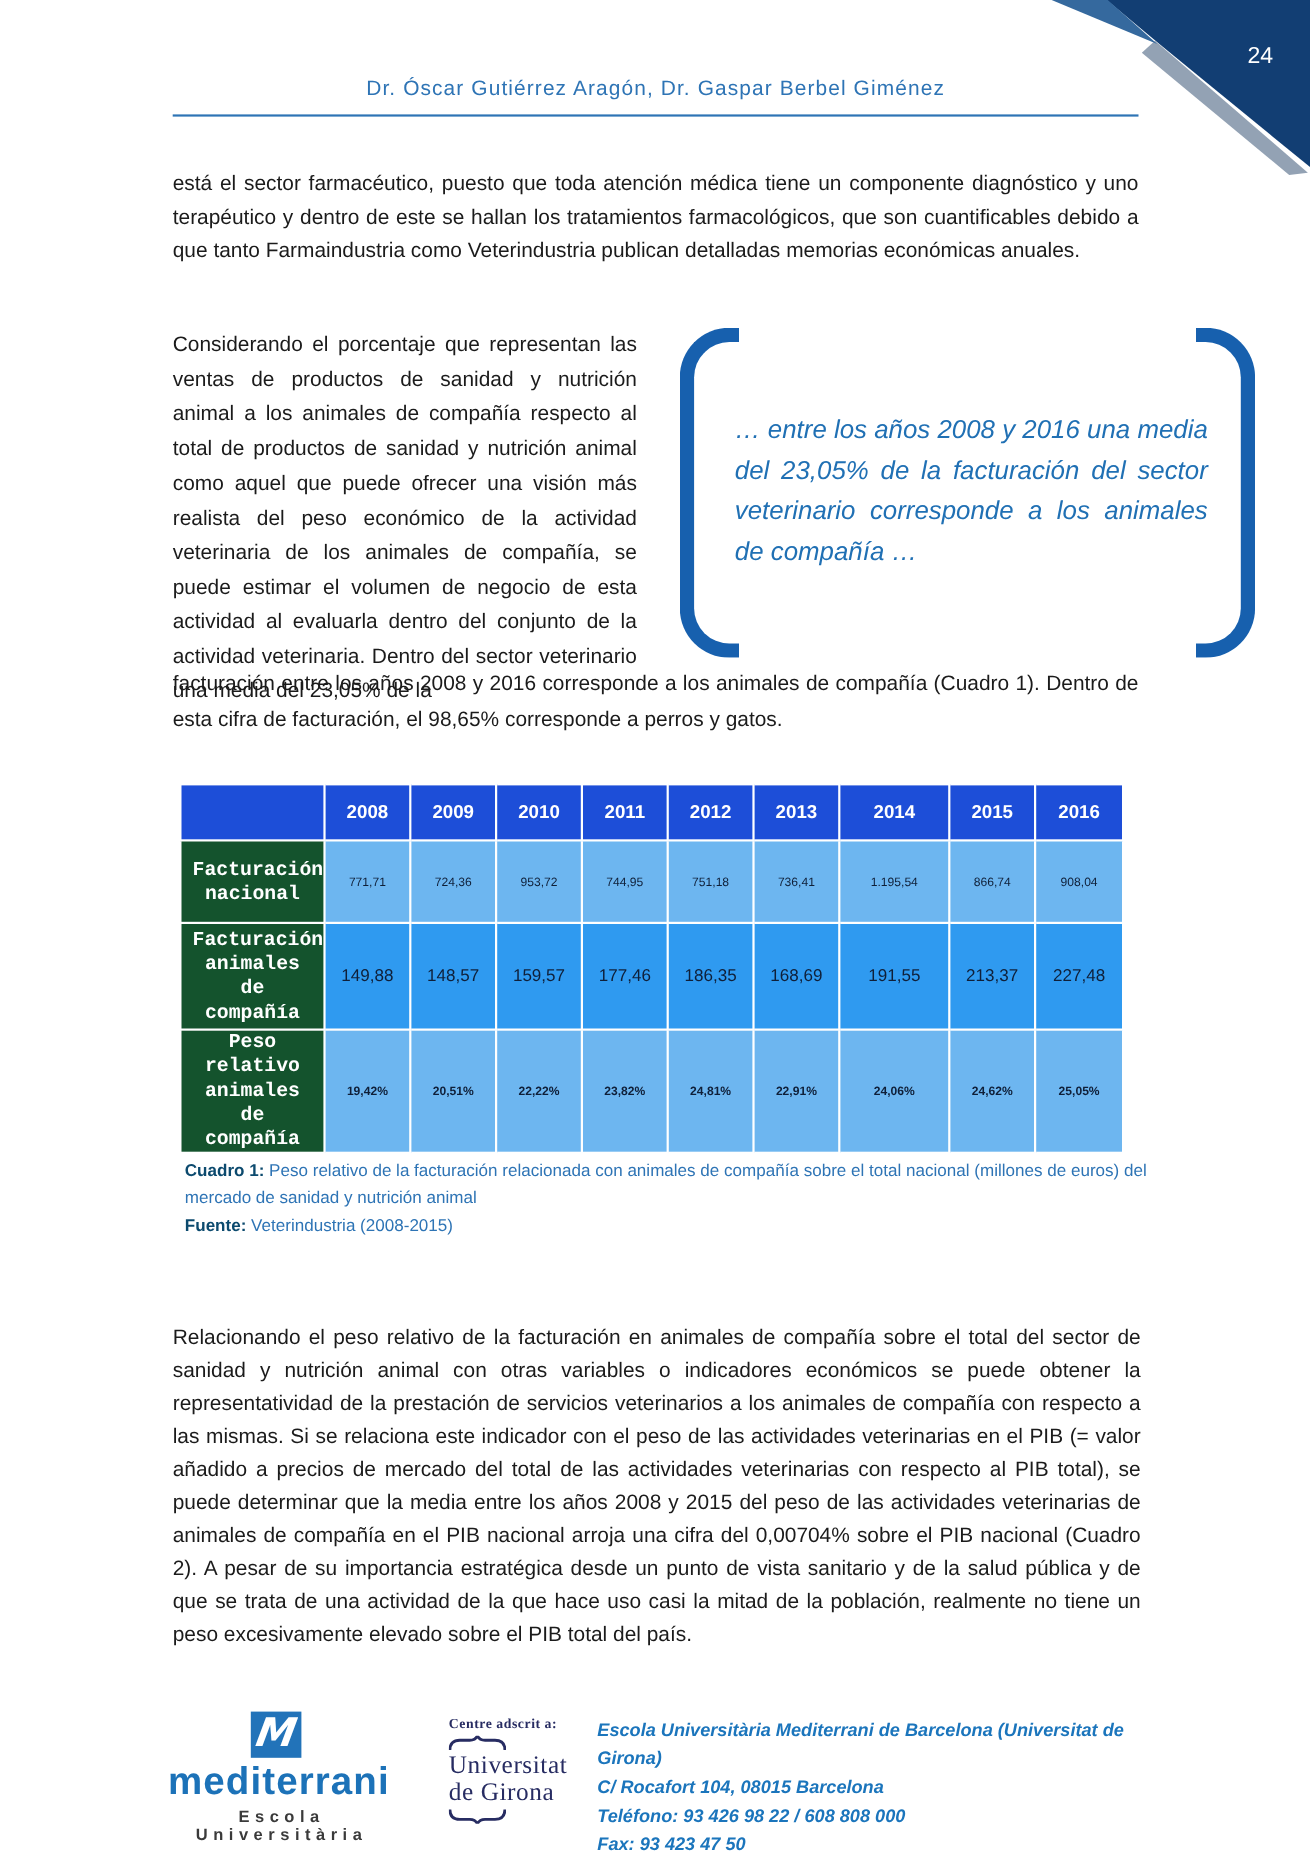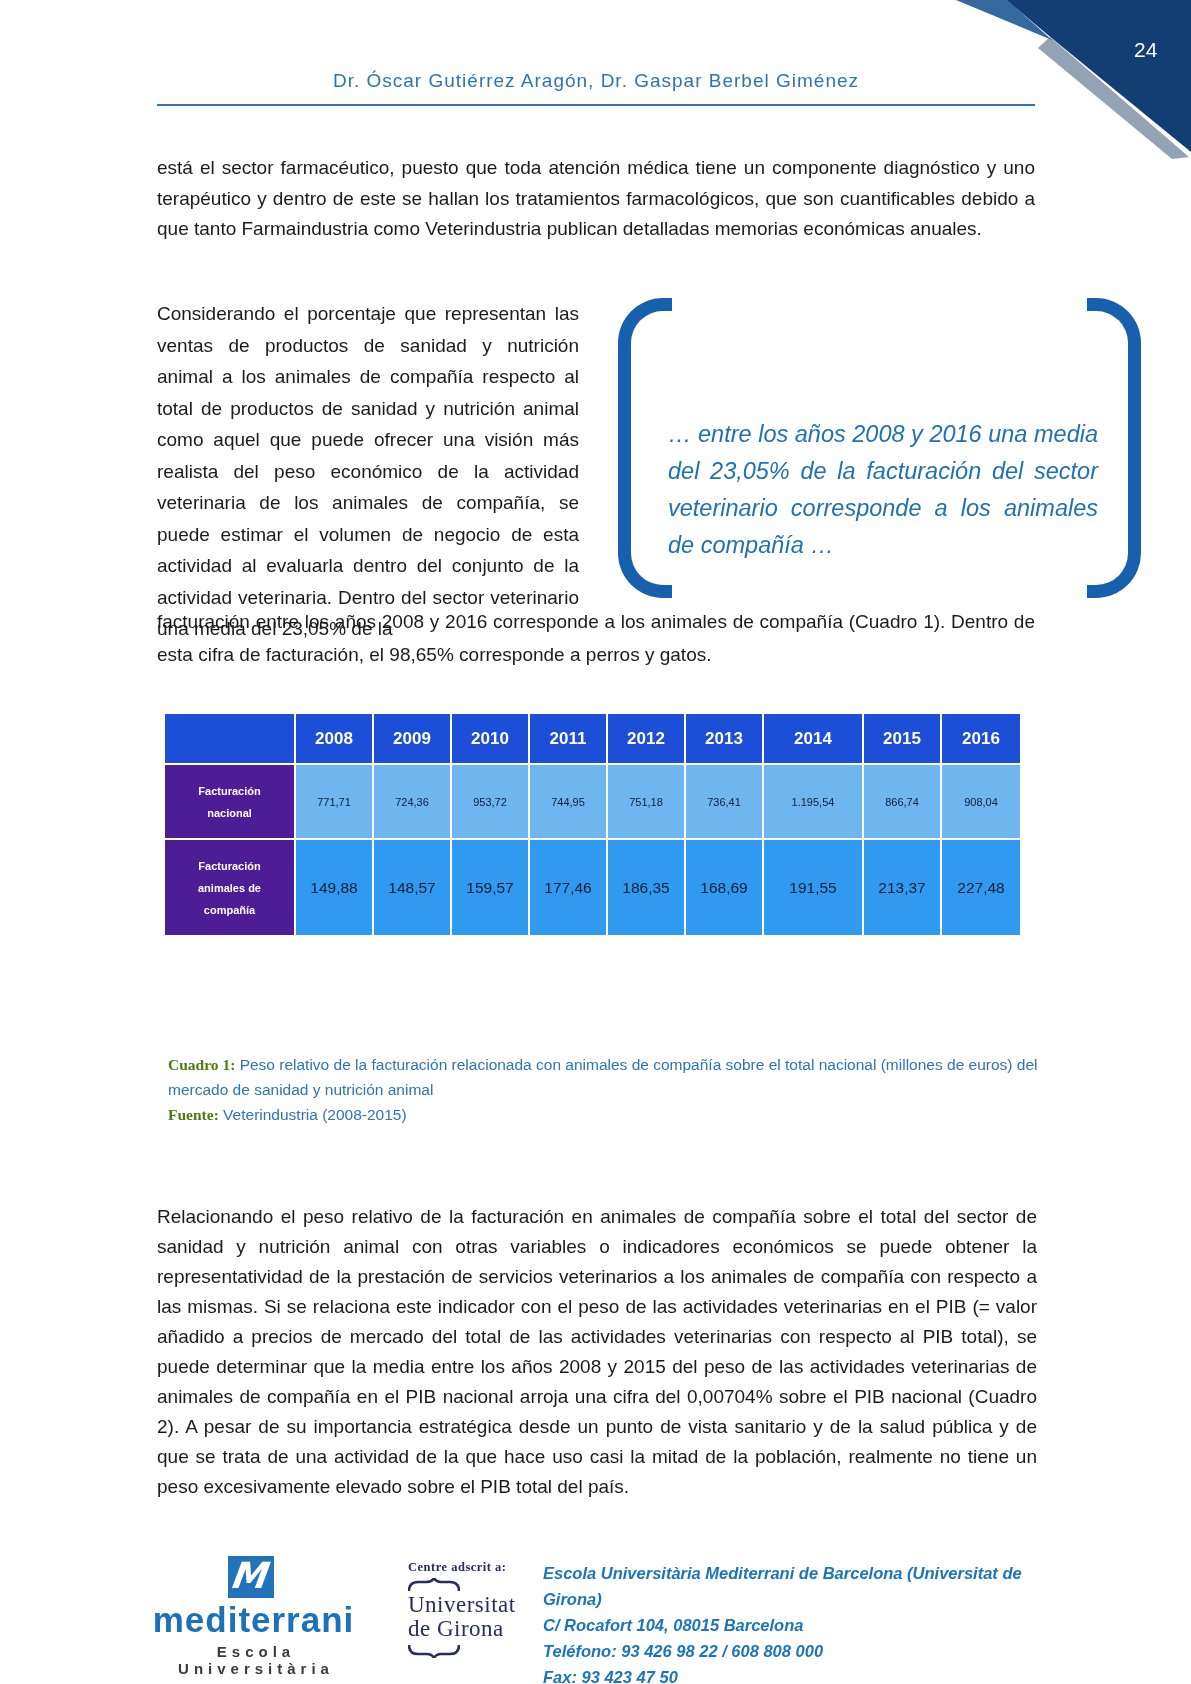--- a/index.html
+++ b/index.html
@@ -34,41 +34,41 @@
     border-radius:45px 0 0 45px;
   }
   .bracket-right{
     left:1087px;
     border-right:13px solid #1760AE;border-top:13px solid #1760AE;border-bottom:13px solid #1760AE;
     border-radius:0 45px 45px 0;
   }
   .pullquote{
     position:absolute;top:372px;left:668px;width:430px;
     color:#2070B4;font-size:23.5px;line-height:37px;
-    font-style:italic;text-align:justify;margin-top:44px;
+    font-style:italic;text-align:justify;
   }
   
   .cuadro{position:absolute;top:712px;left:163px;}
   table{border-collapse:collapse;table-layout:fixed;width:857px;}
   th,td{border:2px solid #ffffff;text-align:center;vertical-align:middle;padding:0;}
   thead tr{height:51px;}
   tr.r1{height:75px;}
   tr.r2{height:97px;}
   tr.r3{height:97px;}
   .hdr{background:#1d4ed8;color:#ffffff;font-weight:bold;font-size:17px;}
-  th.rowlabel{background:#4c1d95;color:#ffffff;font-weight:bold;font-size:11px;padding:0 10px;line-height:22px;}
+  th.rowlabel{background:#14532d;color:#ffffff;font-weight:bold;font-size:18px;padding:0 10px;line-height:22px;font-family:Liberation Mono, monospace;}
   td.light{background:#6DB6F0;color:#0f1f38;font-size:11px;}
   td.medium{background:#2F9AF0;color:#0f1f38;font-size:15.5px;}
   tr.r3 td{font-weight:bold;}
   
   .caption{
     position:absolute;top:1052px;left:168px;width:875px;
     color:#2E74B5;font-size:15.5px;line-height:25px;text-align:left;
   }
-  .caption b{color:#4d7c0f;font-family:Liberation Serif, serif;}
+  .caption b{color:#0c4a6e;}
   
   .med-square{
     position:absolute;top:1556px;left:228px;width:46px;height:42px;background:#2273B9;
     color:#ffffff;font-size:36px;font-weight:bold;font-style:italic;
     font-family:"DejaVu Sans",sans-serif;
     display:flex;align-items:center;justify-content:center;transform:skewX(0deg);
   }
   .med-square span{display:block;transform:skewX(-10deg) translateY(-2px);}
   .med-wordmark{
     position:absolute;top:1600px;left:146px;width:215px;text-align:center;
@@ -158,20 +158,32 @@
           <td class="medium">149,88</td>
           <td class="medium">148,57</td>
           <td class="medium">159,57</td>
           <td class="medium">177,46</td>
           <td class="medium">186,35</td>
           <td class="medium">168,69</td>
           <td class="medium">191,55</td>
           <td class="medium">213,37</td>
           <td class="medium">227,48</td>
         </tr>
+        <tr class="r3">
+          <th class="rowlabel">Peso relativo animales de compañía</th>
+          <td class="light">19,42%</td>
+          <td class="light">20,51%</td>
+          <td class="light">22,22%</td>
+          <td class="light">23,82%</td>
+          <td class="light">24,81%</td>
+          <td class="light">22,91%</td>
+          <td class="light">24,06%</td>
+          <td class="light">24,62%</td>
+          <td class="light">25,05%</td>
+        </tr>
       </tbody>
     </table>
   </div>
 
   <div class="caption">
     <b>Cuadro 1:</b><span> Peso relativo de la facturación relacionada con animales de compañía sobre el total nacional (millones de euros) del mercado de sanidad y nutrición animal</span><br>
     <b>Fuente:</b><span> Veterindustria (2008-2015)</span>
   </div>
 
   <p class="body-par p3">Relacionando el peso relativo de la facturación en animales de compañía sobre el total del sector de sanidad y nutrición animal con otras variables o indicadores económicos se puede obtener la representatividad de la prestación de servicios veterinarios a los animales de compañía con respecto a las mismas. Si se relaciona este indicador con el peso de las actividades veterinarias en el PIB (= valor añadido a precios de mercado del total de las actividades veterinarias con respecto al PIB total), se puede determinar que la media entre los años 2008 y 2015 del peso de las actividades veterinarias de animales de compañía en el PIB nacional arroja una cifra del 0,00704% sobre el PIB nacional (Cuadro 2). A pesar de su importancia estratégica desde un punto de vista sanitario y de la salud pública y de que se trata de una actividad de la que hace uso casi la mitad de la población, realmente no tiene un peso excesivamente elevado sobre el PIB total del país.</p>

